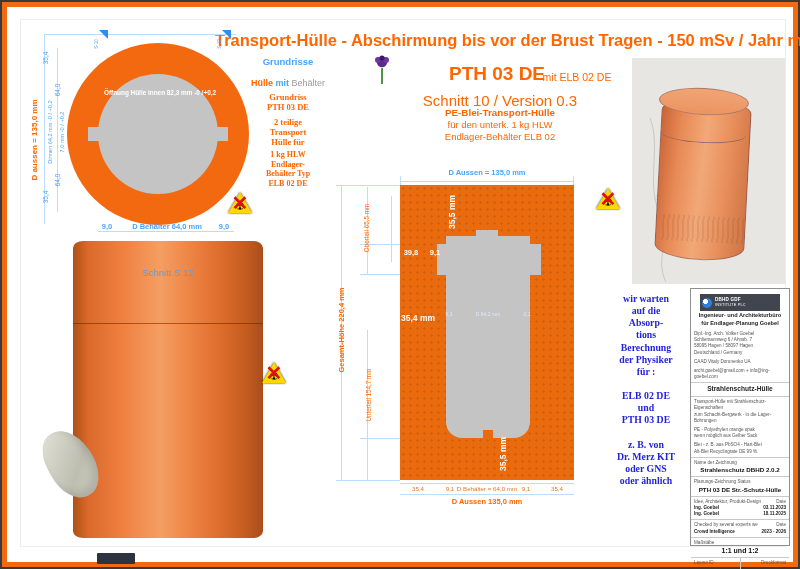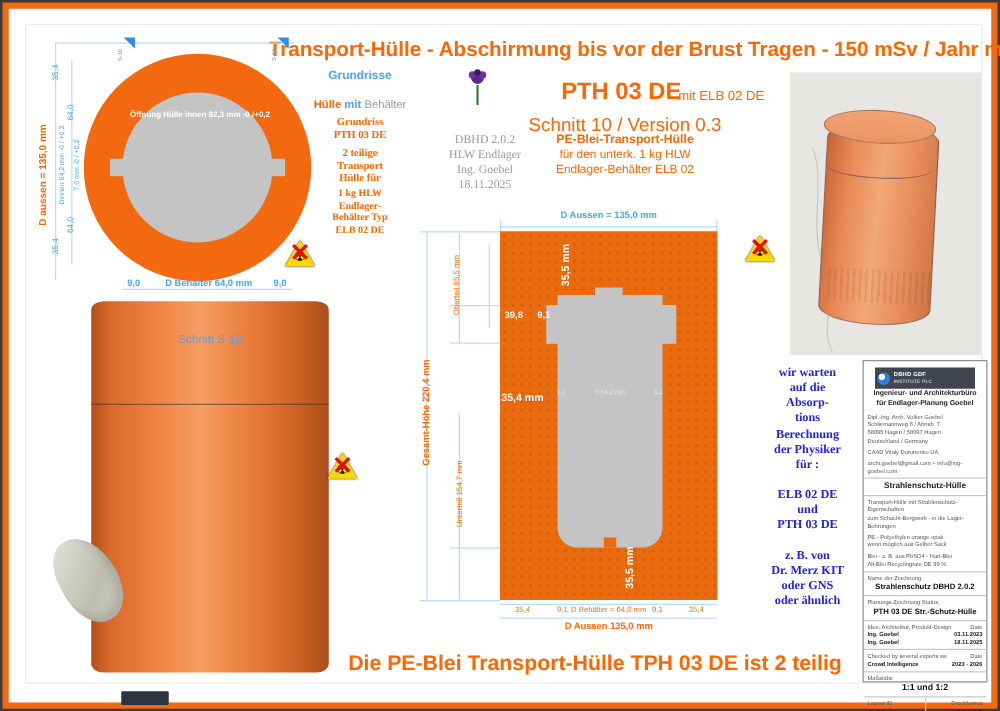--- a/index.html
+++ b/index.html
@@ -120,24 +120,20 @@
 Behälter Typ
 ELB 02 DE</div>
 
   <svg style="position:absolute;left:372px;top:54px;" width="20" height="32" viewBox="0 0 20 32">
     <line x1="10" y1="14" x2="10" y2="30" stroke="#1f7a1f" stroke-width="1.6"></line>
     <circle cx="10" cy="8" r="5.2" fill="#5b2a8a"></circle>
     <circle cx="6" cy="6" r="3" fill="#6c35a0"></circle>
     <circle cx="14" cy="6" r="3" fill="#6c35a0"></circle>
     <circle cx="10" cy="4" r="2.6" fill="#3d1a63"></circle>
   </svg>
-  <div class="blk gy" style="left:388px;top:106px;font-size:9.5px;line-height:1.28;">DBHD 2.0.2
-HLW Endlager
-Ing. Goebel
-18.11.2025</div>
 
   <div class="hc or b" style="left:497px;top:74px;font-size:19px;">PTH 03 DE</div>
   <div class="hc or" style="left:577px;top:77px;font-size:10.5px;">mit ELB 02 DE</div>
   <div class="hc or" style="left:500px;top:100px;font-size:15px;">Schnitt 10 / Version 0.3</div>
   <div class="hc or b" style="left:500px;top:112px;font-size:9.8px;">PE-Blei-Transport-Hülle</div>
   <div class="hc or" style="left:500px;top:124px;font-size:9.5px;">für den unterk. 1 kg HLW</div>
   <div class="hc or" style="left:500px;top:136px;font-size:9.5px;">Endlager-Behälter ELB 02</div>
 
   <div class="hc bl b" style="left:487px;top:172px;font-size:7.5px;">D Aussen = 135,0 mm</div>
   <div class="ln" style="left:400px;top:181px;width:174px;height:1px;"></div>
@@ -304,15 +300,14 @@
         <div>Layout ID</div>
         <div class="tb-big">A.01.1</div>
       </div>
       <div class="tb-cell" style="text-align:right;">
         <div>Druckformat</div>
         <div class="tb-big">DIN A2</div>
       </div>
     </div>
   </div>
 
-  <div class="hc or b" style="left:476px;top:531px;font-size:17px;">Die PE-Blei Transport-Hülle TPH 03 DE ist 2 teilig</div>
   <div class="footer-chip"></div>
 </div>
 
 </body></html>

